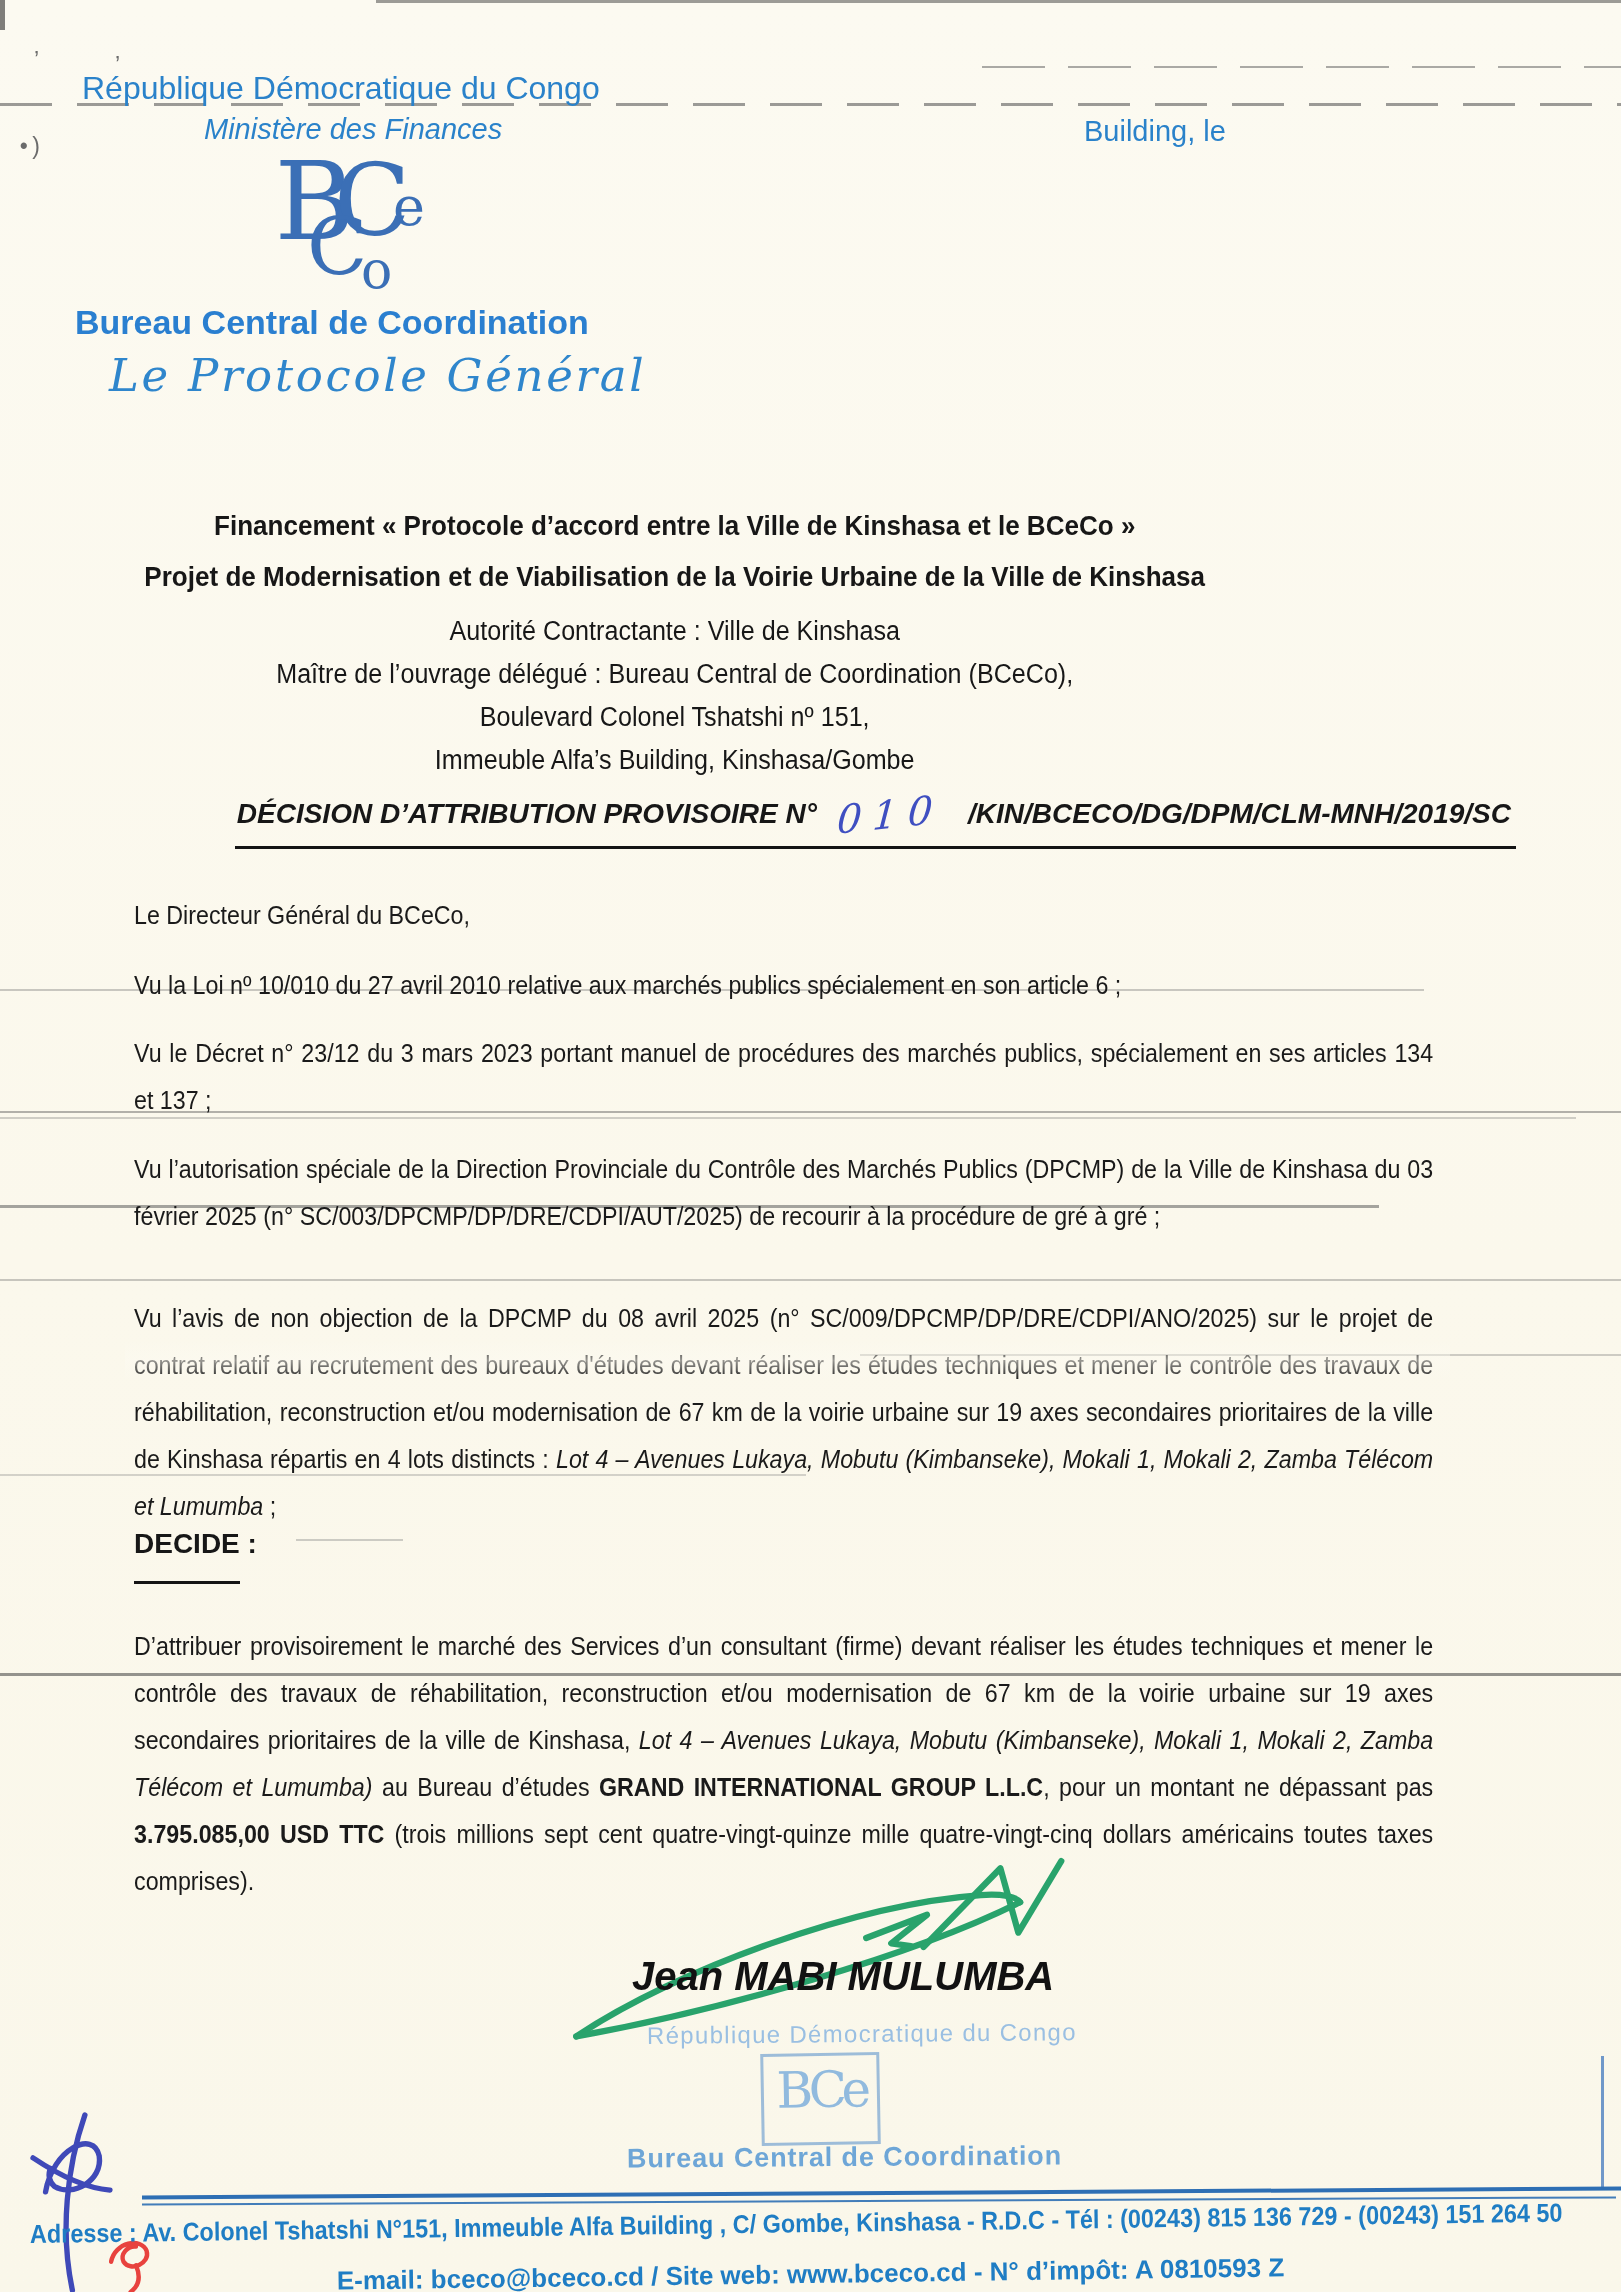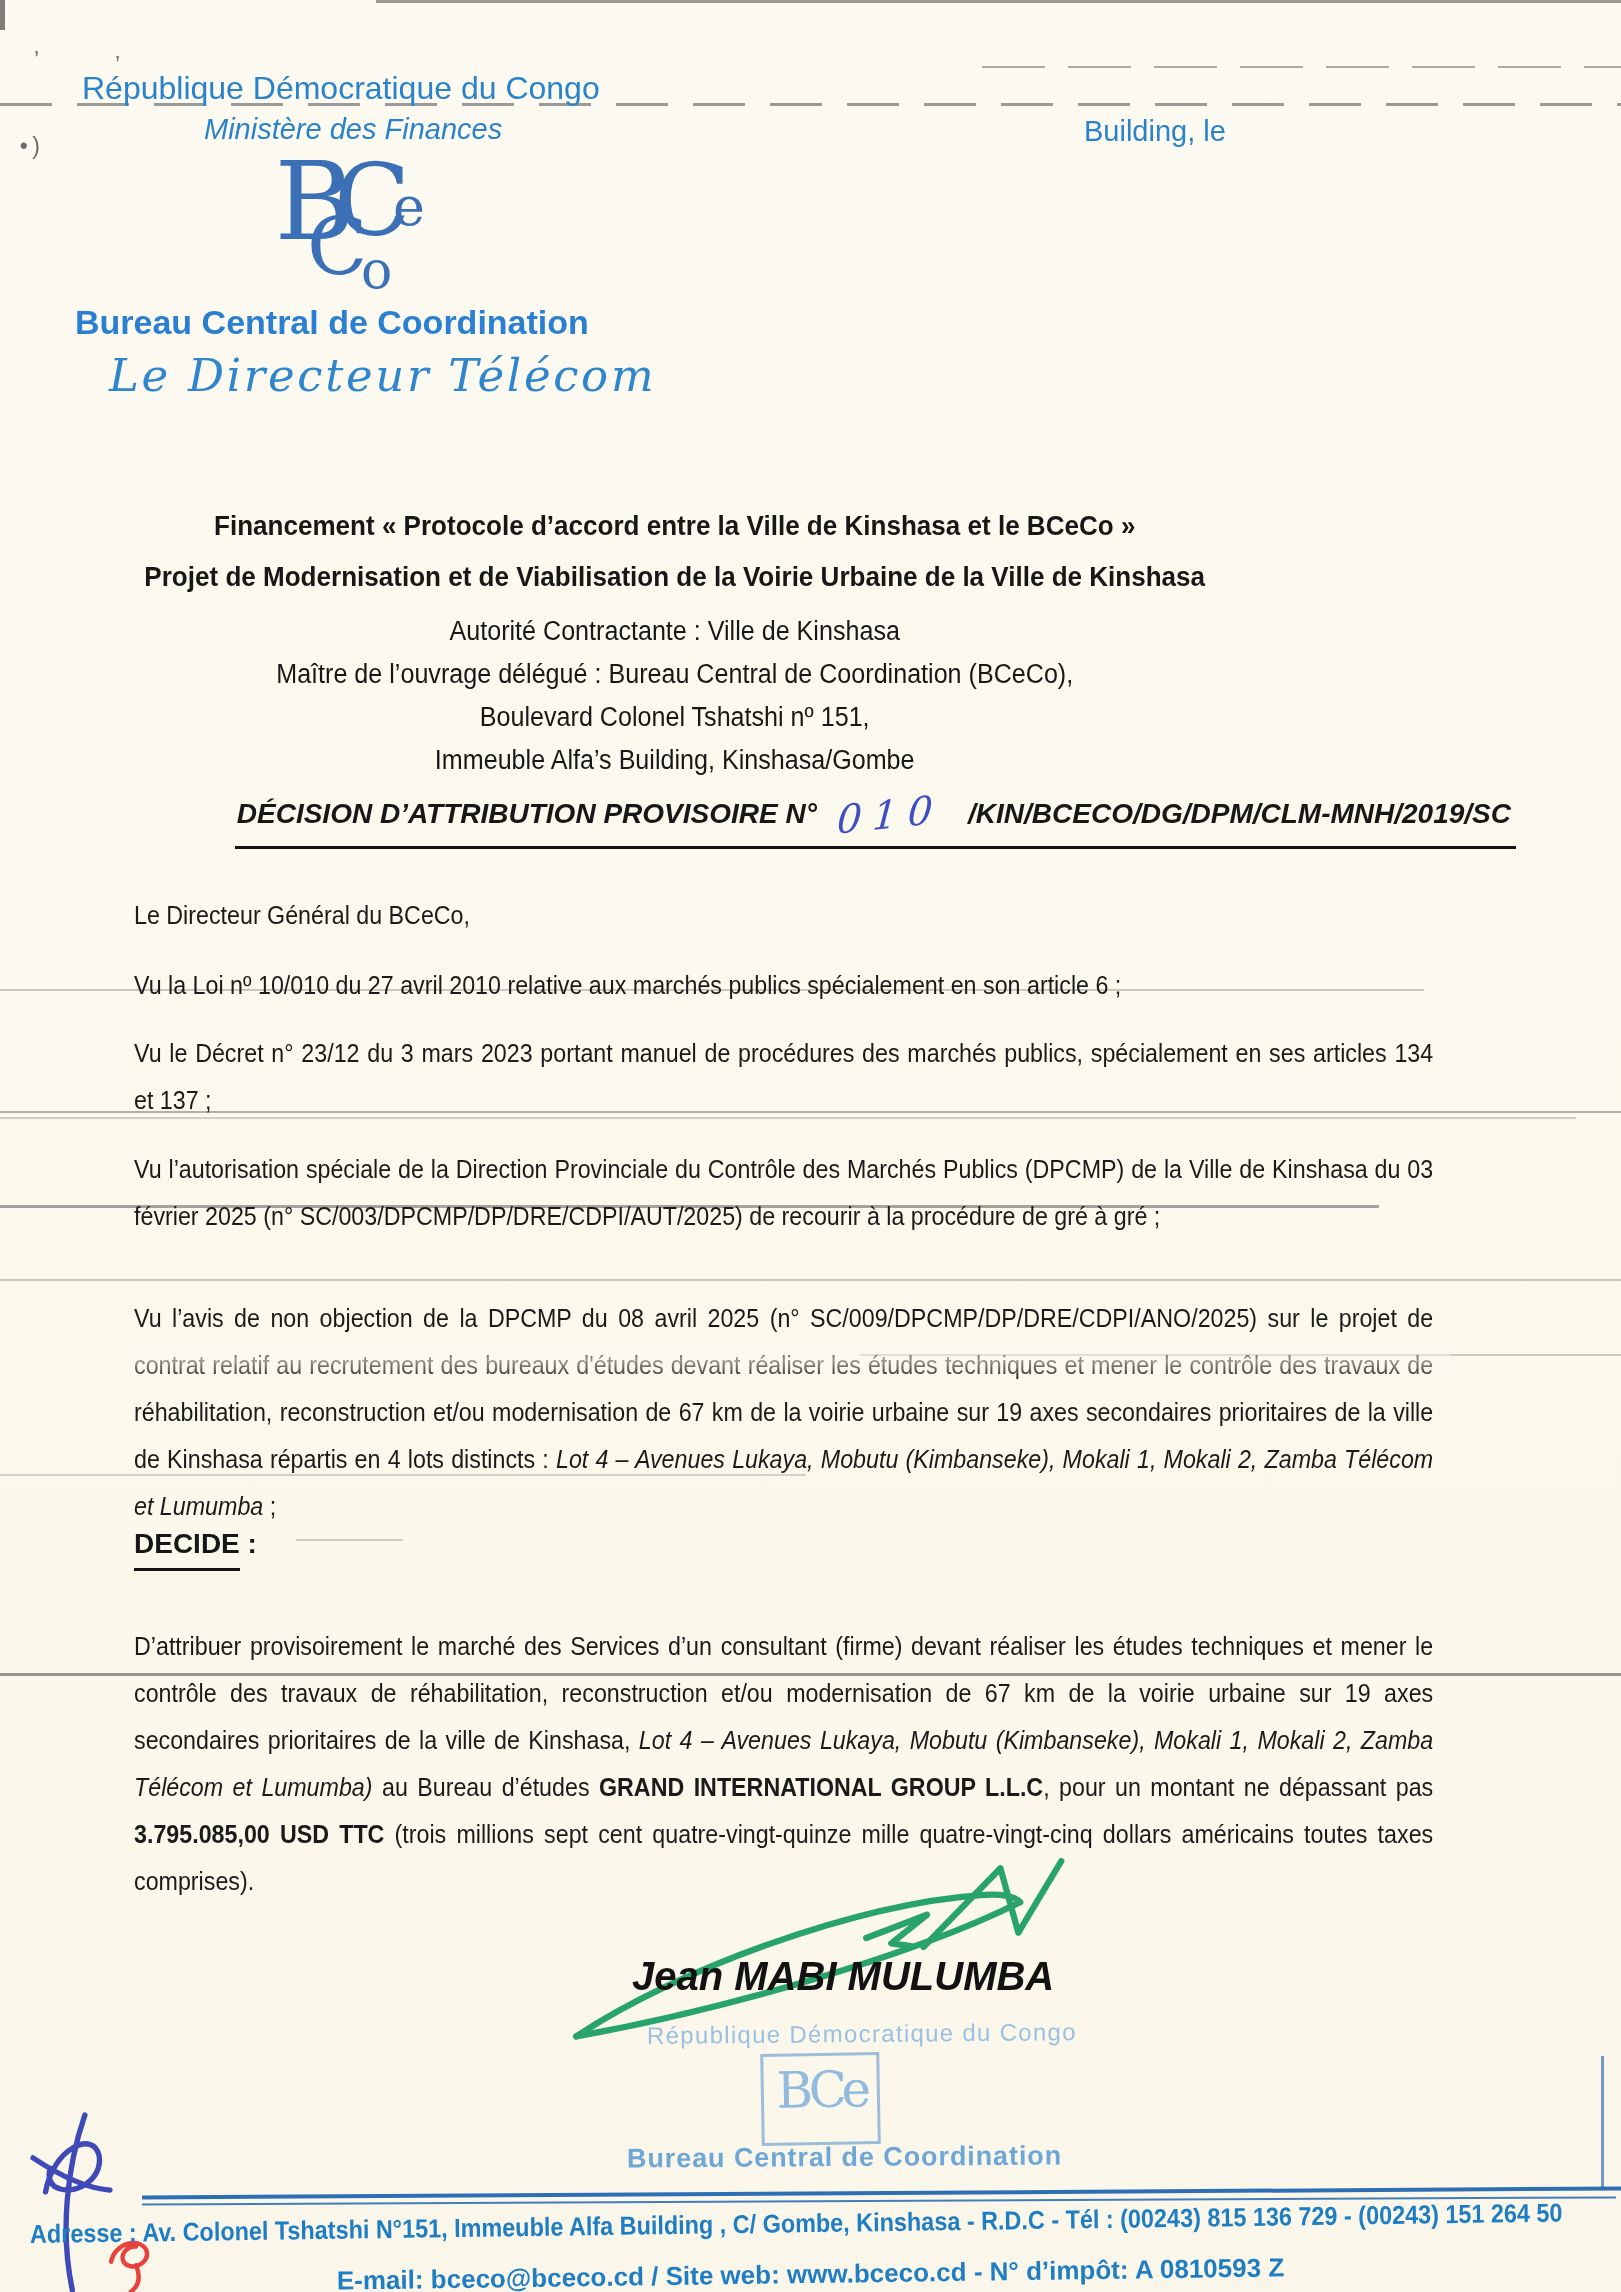--- a/index.html
+++ b/index.html
@@ -41,21 +41,21 @@
   
   .para{position:absolute; left:134px; width:1397px; font-size:25px; line-height:47px;
     text-align:justify; transform:scaleX(0.93); transform-origin:0 0; color:#1a1a1a;}
   .para.nj{text-align:left;}
   .p-sal{top:867px;}
   .p-loi{top:937px;}
   .p-decret{top:1005px;}
   .p-autor{top:1121px;}
   .p-avis{top:1270px;}
   .decide{left:134px; top:1528px; font-size:28px; font-weight:bold;}
-  .decide .u{border-bottom:3.6px solid #141414; padding-bottom:9px;}
+  .decide .u{border-bottom:3.6px solid #141414; padding-bottom:22px;}
   .p-attrib{top:1598px;}
   .it{font-style:italic;}
   .bd{font-weight:bold;}
   
   .sig-svg{position:absolute; left:562px; top:1850px;}
   .signame{left:632px; top:1954px; font-size:40px; font-weight:bold; font-style:italic; color:#121212;}
   .stamp1{left:647px; top:2020px; font-size:24px; color:#8ab6e1; letter-spacing:1.3px; opacity:.85; transform:rotate(-0.5deg);}
   .stampbox{position:absolute; left:761px; top:2053px; width:113px; height:86px;
     border:3.6px solid rgba(96,150,205,.7); opacity:.85; transform:rotate(-1deg);}
   .stampbox span{position:absolute; left:12.5px; top:5.4px; font-family:"DejaVu Serif", serif;
@@ -120,21 +120,21 @@
 
   <div class="logo">
     <span class="l-b">B</span>
     <span class="l-c1">C</span>
     <span class="l-e">e</span>
     <span class="l-c2">C</span>
     <span class="l-o">o</span>
   </div>
 
   <div class="t orgname">Bureau Central de Coordination</div>
-  <div class="t orgrole">Le Directeur Télécom</div>
+  <div class="t orgrole">Le Protocole Général</div>
 
   <div class="t titleblock tt1 narrow">Financement « Protocole d’accord entre la Ville de Kinshasa et le BCeCo »</div>
   <div class="t titleblock tt2 narrow">Projet de Modernisation et de Viabilisation de la Voirie Urbaine de la Ville de Kinshasa</div>
   <div class="t titleblock st1 narrow">Autorité Contractante : Ville de Kinshasa</div>
   <div class="t titleblock st2 narrow">Maître de l’ouvrage délégué : Bureau Central de Coordination (BCeCo),</div>
   <div class="t titleblock st3 narrow">Boulevard Colonel Tshatshi  nº 151,</div>
   <div class="t titleblock st4 narrow">Immeuble Alfa’s Building, Kinshasa/Gombe</div>
 
   <div class="t decision">
     <span>DÉCISION D’ATTRIBUTION PROVISOIRE N°</span><span class="handnum">010</span><span>/KIN/BCECO/DG/DPM/CLM-MNH/2019/SC</span>

